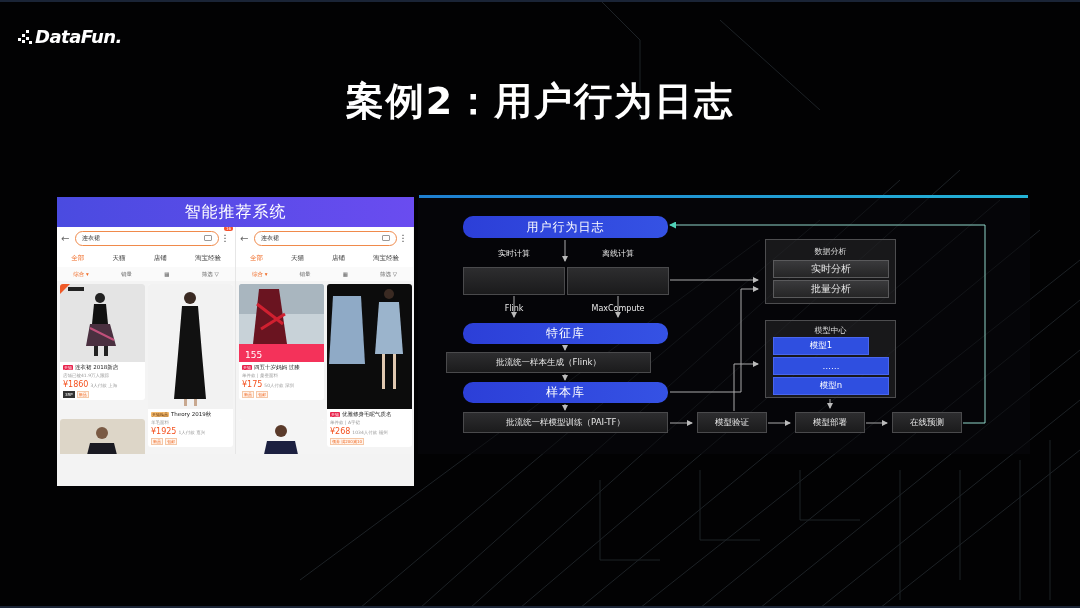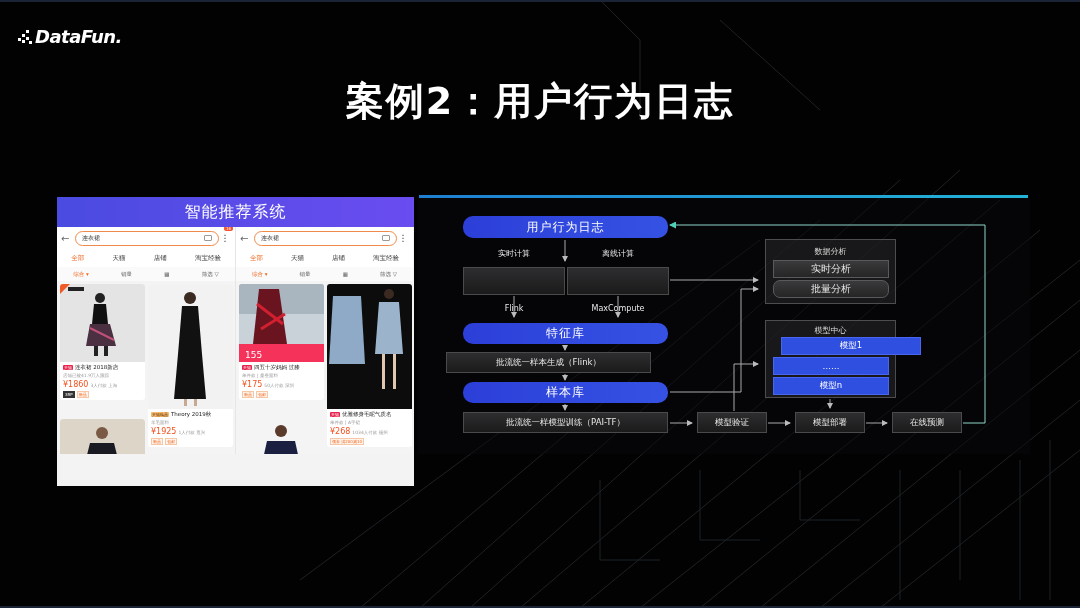--- a/index.html
+++ b/index.html
@@ -323,28 +323,28 @@
 
     <div class="box dark t-md" style="left:45px;top:214px;width:205px;height:21px;">
       <span>批流统一样模型训练（PAI-TF）</span>
     </div>
 
     <div class="group" style="left:347px;top:41px;width:131px;height:65px;">
       <div class="group-title" style="top:6px;">数据分析</div>
       <div class="box inner-dark" style="left:7px;top:20px;width:116px;height:18px;">
         <span>实时分析</span>
       </div>
-      <div class="box inner-dark" style="left:7px;top:40px;width:116px;height:18px;border-radius:7px;">
+      <div class="box inner-dark" style="left:7px;top:40px;width:116px;height:18px;">
         <span>批量分析</span>
       </div>
     </div>
 
     <div class="group" style="left:347px;top:122px;width:131px;height:78px;">
       <div class="group-title" style="top:4px;">模型中心</div>
-      <div class="box inner-blue" style="left:7px;top:16px;width:140px;height:18px;margin-left:8px;">
+      <div class="box inner-blue" style="left:7px;top:16px;width:96px;height:18px;">
         <span>模型1</span>
       </div>
       <div class="box inner-blue" style="left:7px;top:36px;width:116px;height:18px;">
         <span>……</span>
       </div>
       <div class="box inner-blue" style="left:7px;top:56px;width:116px;height:18px;">
         <span>模型n</span>
       </div>
     </div>
 

